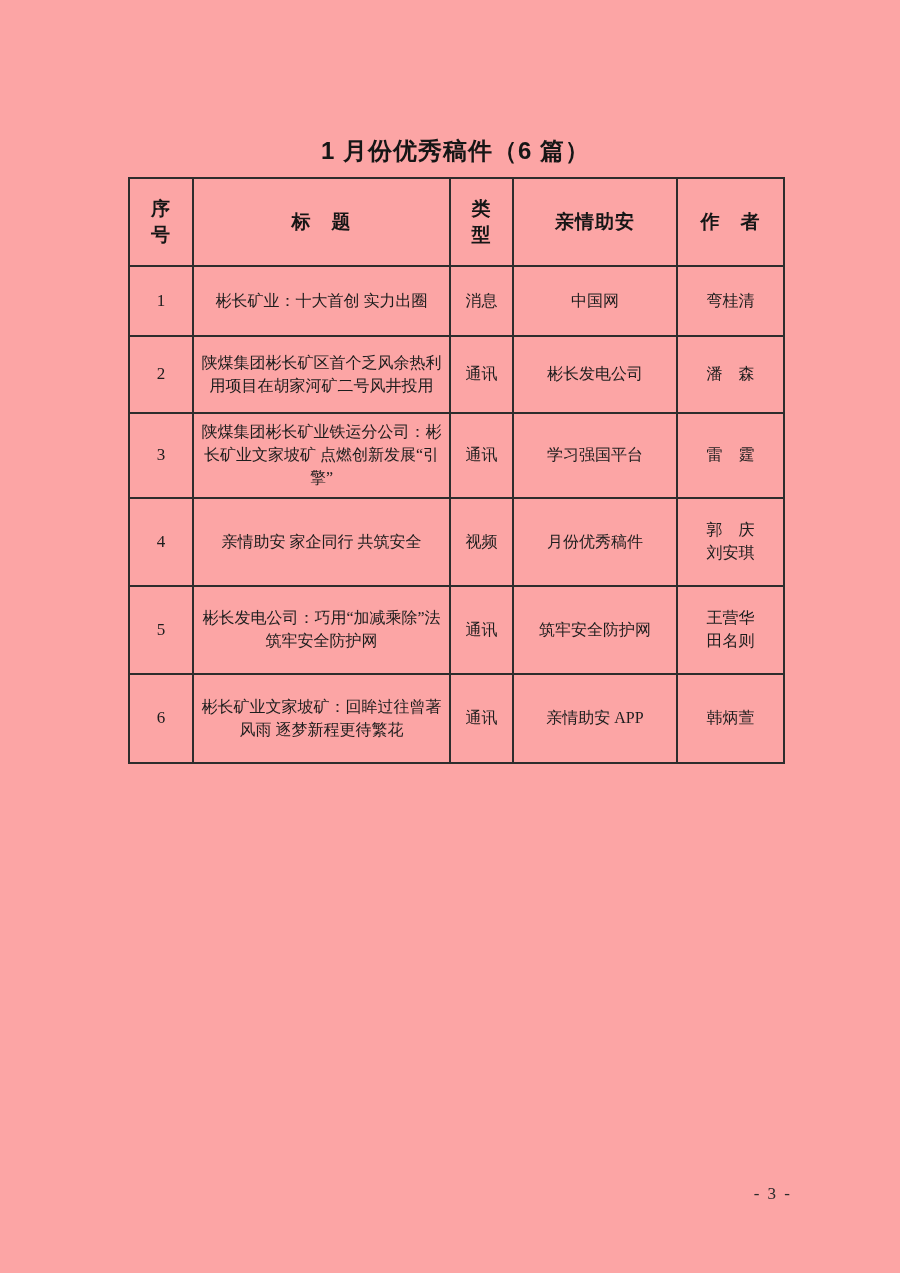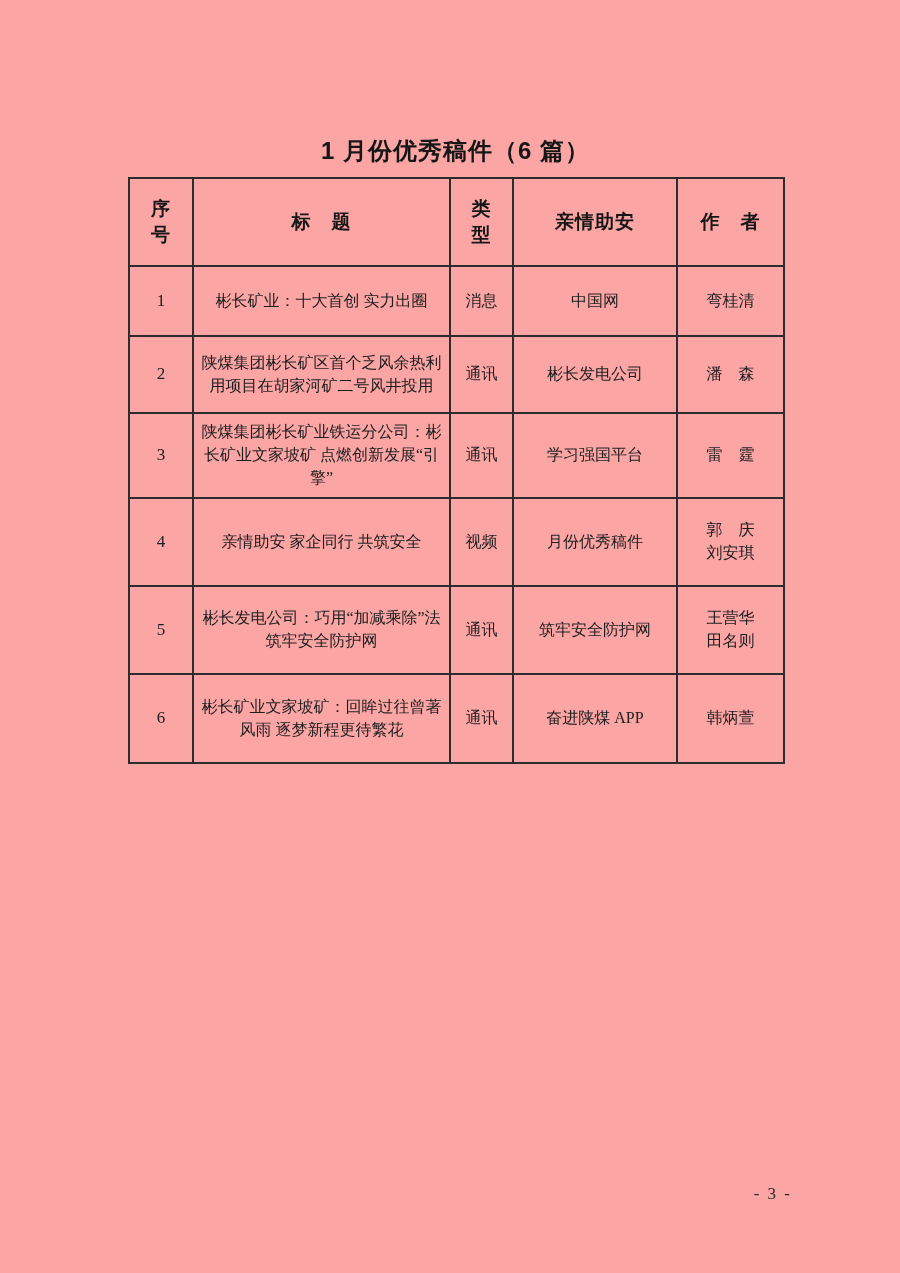--- a/index.html
+++ b/index.html
@@ -136,21 +136,21 @@
         <td class="title-cell">彬长发电公司：巧用“加减乘除”法 筑牢安全防护网</td>
         <td class="type-cell">通讯</td>
         <td class="media-cell">筑牢安全防护网</td>
         <td class="author-cell">王营华
 田名则</td>
       </tr>
       <tr class="r6">
         <td class="seq-cell">6</td>
         <td class="title-cell">彬长矿业文家坡矿：回眸过往曾著风雨 逐梦新程更待繁花</td>
         <td class="type-cell">通讯</td>
-        <td class="media-cell">奋进陕煤 APP</td>
+        <td class="media-cell">亲情助安 APP</td>
         <td class="author-cell">韩炳萱</td>
       </tr>
     </tbody>
   </table>
 
   <div class="page-number">- 3 -</div>
 
 </div>
 
 </body></html>

